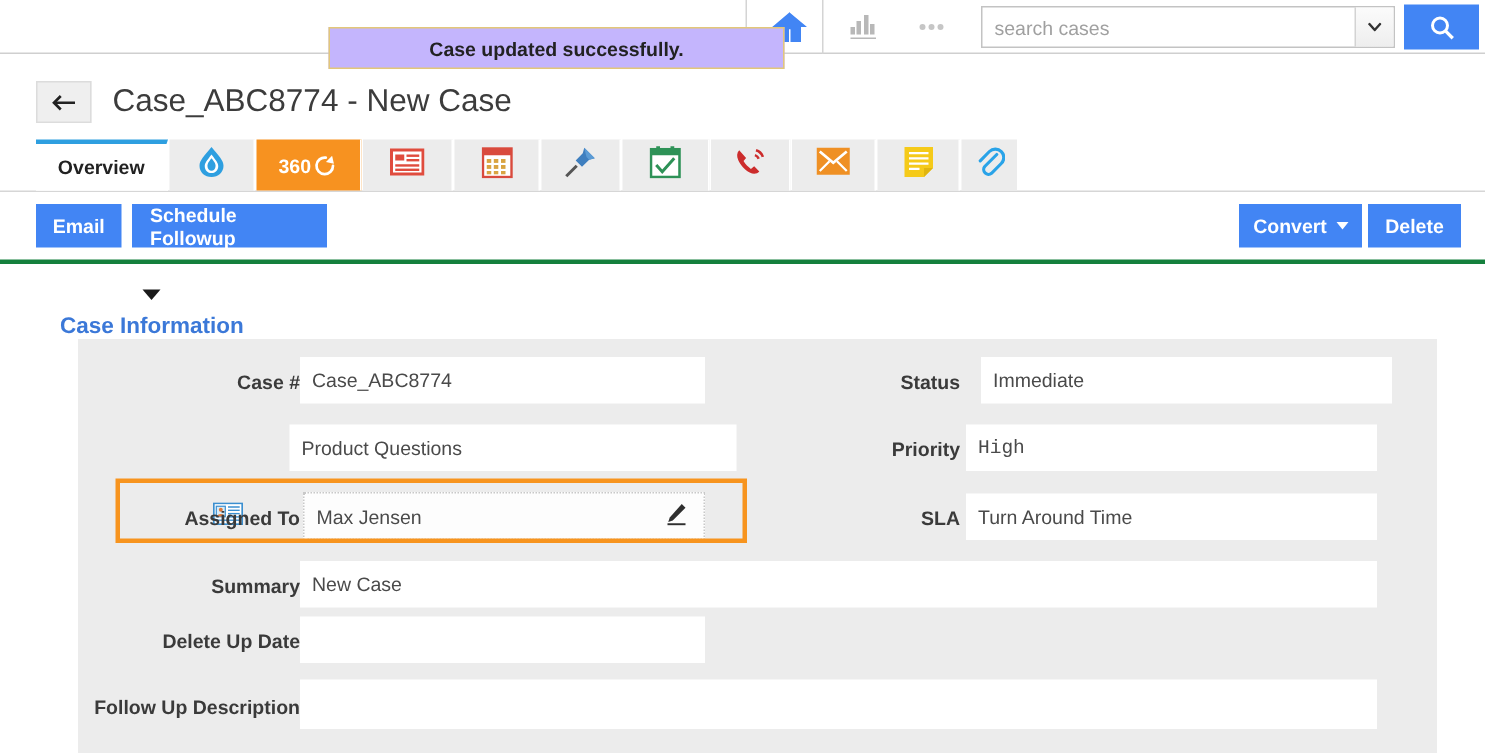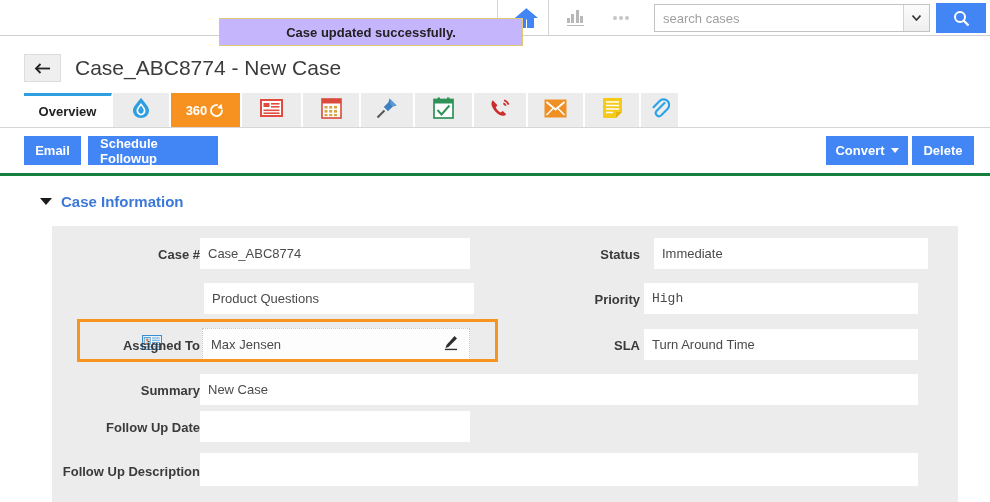--- a/index.html
+++ b/index.html
@@ -157,20 +157,21 @@
     font-family: "Liberation Sans", sans-serif;
     gap: 6px;
     padding: 0 12px;
   }
 
   
   .section-head {
     position: absolute; left: 40px; top: 193px;
     display: flex; align-items: center; gap: 9px;
     cursor: pointer;
+    flex-direction: column;
   }
   .caret-down {
     width: 0; height: 0;
     border-left: 6px solid transparent;
     border-right: 6px solid transparent;
     border-top: 7px solid #1a1a1a;
   }
   .section-title {
     color: #3b78d8; font-size: 15px; font-weight: bold;
   }
@@ -418,21 +419,21 @@
 <div class="section-head">
   <span class="caret-down"></span>
   <span class="section-title">Case Information</span>
 </div>
 
 <div class="panel">
 
   <div class="field-label" style="left:0px;top:21px;width:148px">Case #</div>
   <input class="field-input" style="left: 148px; top: 12px; width: 270px; height: 31px;" type="text" value="Case_ABC8774">
 
-  <input class="field-input" style="left: 152px; top: 57px; width: 270px; height: 31px;" type="text" value="Product Questions">
+  <input class="field-input" style="left: 141px; top: 57px; width: 298px; height: 31px;" type="text" value="Product Questions">
 
   <div class="hl-box" style="left:25px;top:93px;width:421px;height:43px"></div>
   <span style="position:absolute;left:90px;top:109px">
     <svg width="20" height="15" viewBox="0 0 20 15" aria-hidden="true">
       <rect x="0.5" y="0.5" width="19" height="14" fill="#ffffff" stroke="#3b8fd0" stroke-width="1.2"></rect>
       <rect x="2.2" y="2.5" width="6" height="7" fill="#d9ecf8" stroke="#3b8fd0" stroke-width="0.8"></rect>
       <circle cx="5.2" cy="4.8" r="1.3" fill="#e07a3a"></circle>
       <path d="M2.8 9.3 C3.3 7.2 7.1 7.2 7.6 9.3 Z" fill="#e07a3a"></path>
       <g stroke="#3b8fd0" stroke-width="0.9">
         <line x1="10" y1="3" x2="17.8" y2="3"></line>
@@ -459,18 +460,18 @@
 
   <div class="field-label" style="left:440px;top:66px;width:148px">Priority</div>
   <input class="field-input" style="left: 592px; top: 57px; width: 274px; height: 31px; font-family: Liberation Mono, monospace;" type="text" value="High">
 
   <div class="field-label" style="left:440px;top:112px;width:148px">SLA</div>
   <input class="field-input" style="left: 592px; top: 103px; width: 274px; height: 31px;" type="text" value="Turn Around Time">
 
   <div class="field-label" style="left:0px;top:157px;width:148px">Summary</div>
   <input class="field-input" style="left: 148px; top: 148px; width: 718px; height: 31px;" type="text" value="New Case">
 
-  <div class="field-label" style="left:0px;top:194px;width:148px">Follow Up Date</div>
+  <div class="field-label" style="left:0px;top:194px;width:148px">Delete Up Date</div>
   <input class="field-input" style="left: 148px; top: 185px; width: 270px; height: 31px;" type="text" value="">
 
   <div class="field-label" style="left:0px;top:238px;width:148px">Follow Up Description</div>
   <input class="field-input" style="left: 148px; top: 227px; width: 718px; height: 33px;" type="text" value="">
 </div>
 
 </body></html>

